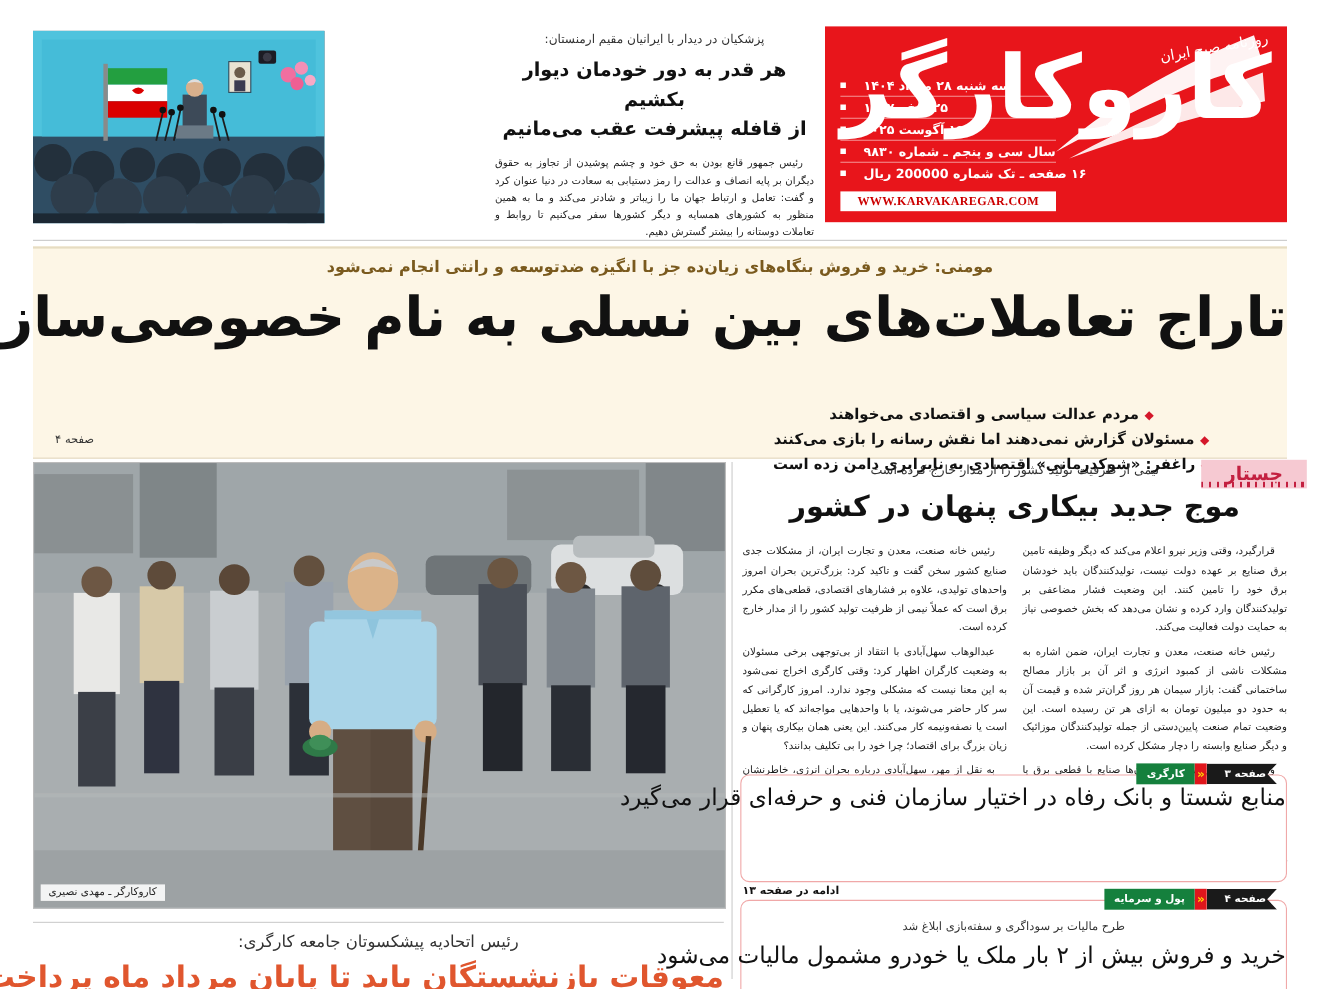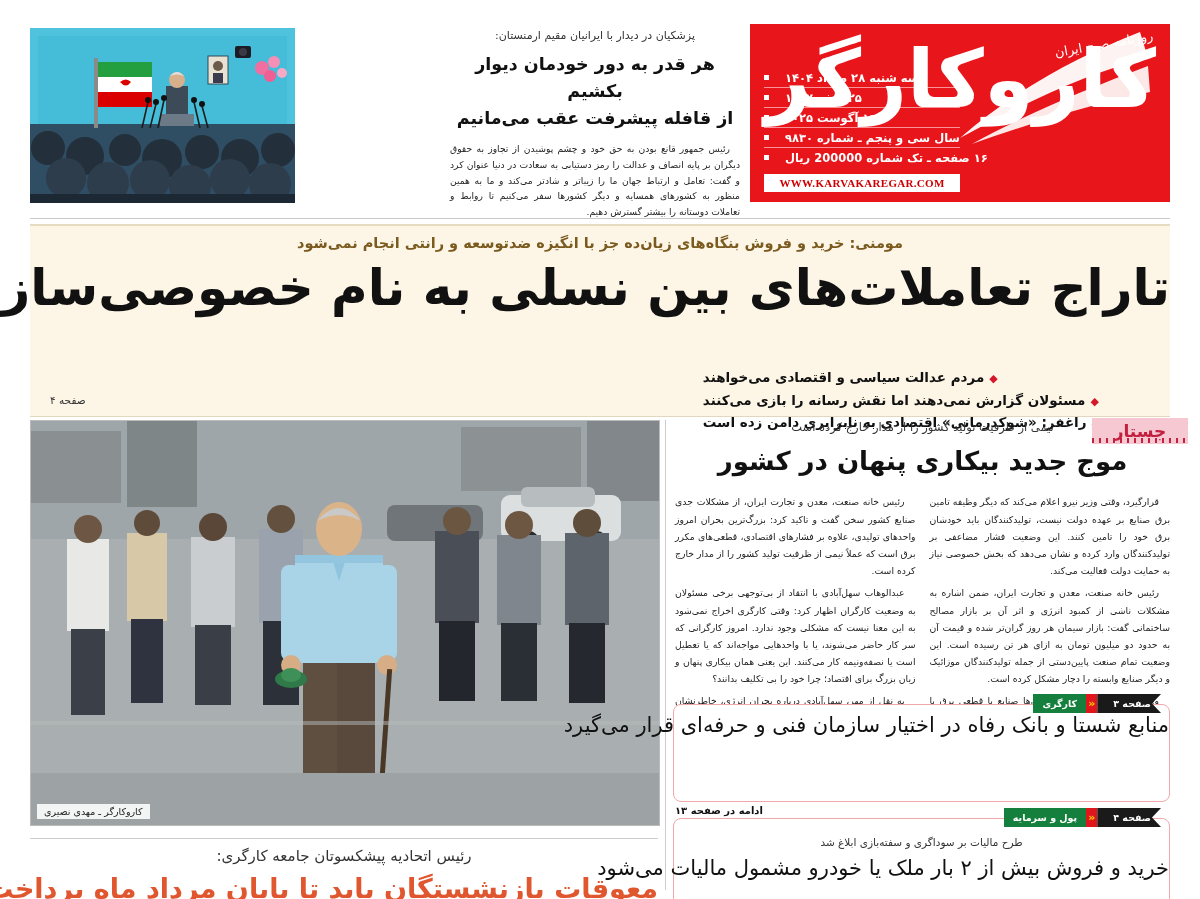--- a/index.html
+++ b/index.html
@@ -83,21 +83,21 @@
   }
   .banner .kicker{
     text-align:center;font-size:14.5px;font-weight:bold;color:#7a5a1e;
     padding-top:9px;letter-spacing:-.2px;
   }
   .banner .head{
     text-align:center;font-size:50px;font-weight:bold;color:#111;
     line-height:1.25;margin-top:6px;letter-spacing:-1.5px;white-space:nowrap;
   }
   .banner .bullets{
-    position:absolute;right:30px;top:124px;text-align:left;
+    position:absolute;right:30px;top:124px;text-align:center;
   }
   .banner .bullets li{
     list-style:none;font-size:13.5px;font-weight:bold;color:#111;
     line-height:1.68;white-space:nowrap;
   }
   .banner .bullets .dot{color:#d4172a;font-size:11px;margin-left:5px;}
   .banner .pagetag{
     position:absolute;left:20px;bottom:10px;font-size:10.5px;color:#333;
   }
 

